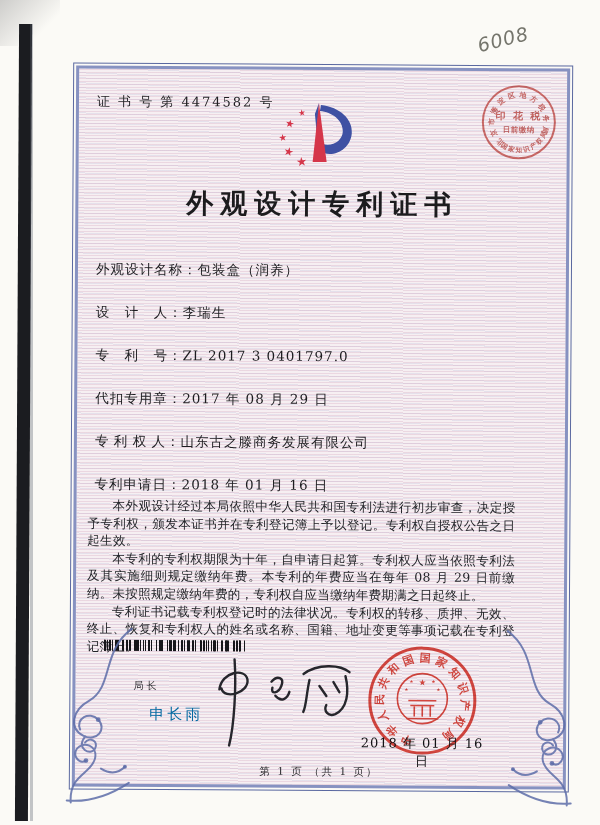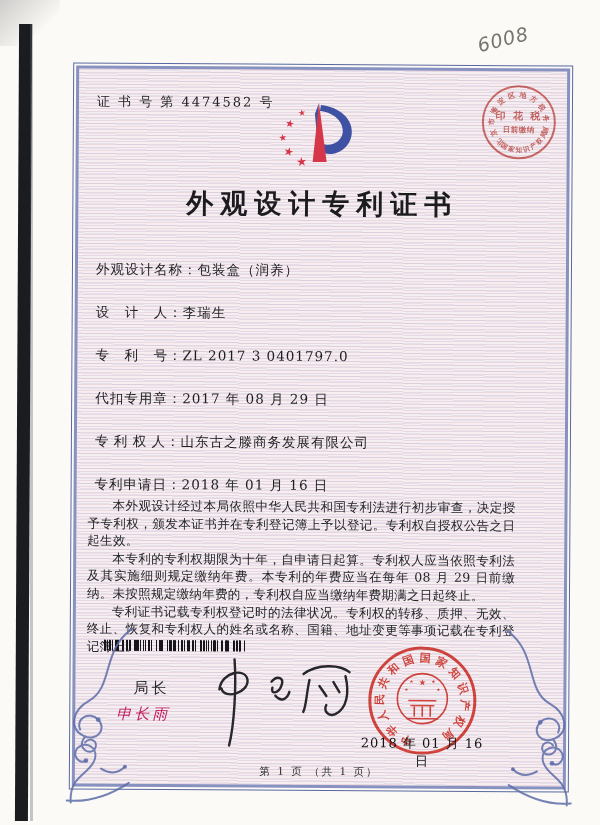--- a/index.html
+++ b/index.html
@@ -41,22 +41,22 @@
 
   .paras{position:absolute;left:17px;top:434px;width:428px;z-index:3;}
   .paras p{margin:0;font-size:12.5px;line-height:17.6px;text-align:justify;
     text-indent:2em;color:#222428;letter-spacing:.3px;}
 
   .barcode{position:absolute;left:34px;top:577px;width:143px;height:11px;z-index:3;
     background:
       repeating-linear-gradient(90deg,#16161a 0 2px,rgba(0,0,0,0) 2px 3px,#16161a 3px 4px,rgba(0,0,0,0) 4px 8px,#16161a 8px 9px,rgba(0,0,0,0) 9px 11px),
       repeating-linear-gradient(90deg,#16161a 0 1px,rgba(0,0,0,0) 1px 5px,#16161a 5px 7px,rgba(0,0,0,0) 7px 13px);}
 
-  .signer-title{position:absolute;left:64px;top:616px;font-size:15px;letter-spacing:3px;color:#2a2a2e;z-index:3;}
-  .signer-name{position:absolute;left:47px;top:642px;font-size:15px;letter-spacing:3px;color:#be185d;z-index:3;font-style:italic;}
+  .signer-title{position:absolute;left:64px;top:616px;font-size:10px;letter-spacing:3px;color:#2a2a2e;z-index:3;}
+  .signer-name{position:absolute;left:80px;top:642px;font-size:15px;letter-spacing:3px;color:#0369a1;z-index:3;}
   .signature{position:absolute;left:122px;top:584px;z-index:4;}
 
   .seal{position:absolute;left:297px;top:580px;width:112px;height:112px;z-index:6;
     opacity:.88;mix-blend-mode:multiply;}
   .seal-border{position:absolute;inset:2px;border:3px solid #d63227;border-radius:50%;}
   .seal-ring{position:absolute;inset:0;transform:rotate(-8deg);color:#d63227;
     font-weight:bold;font-size:11px;}
   .emblem{position:absolute;left:28px;top:26px;}
   .seal-date{position:absolute;left:288px;top:670px;width:130px;text-align:center;
     font-size:13px;letter-spacing:1px;color:#141416;z-index:7;}

